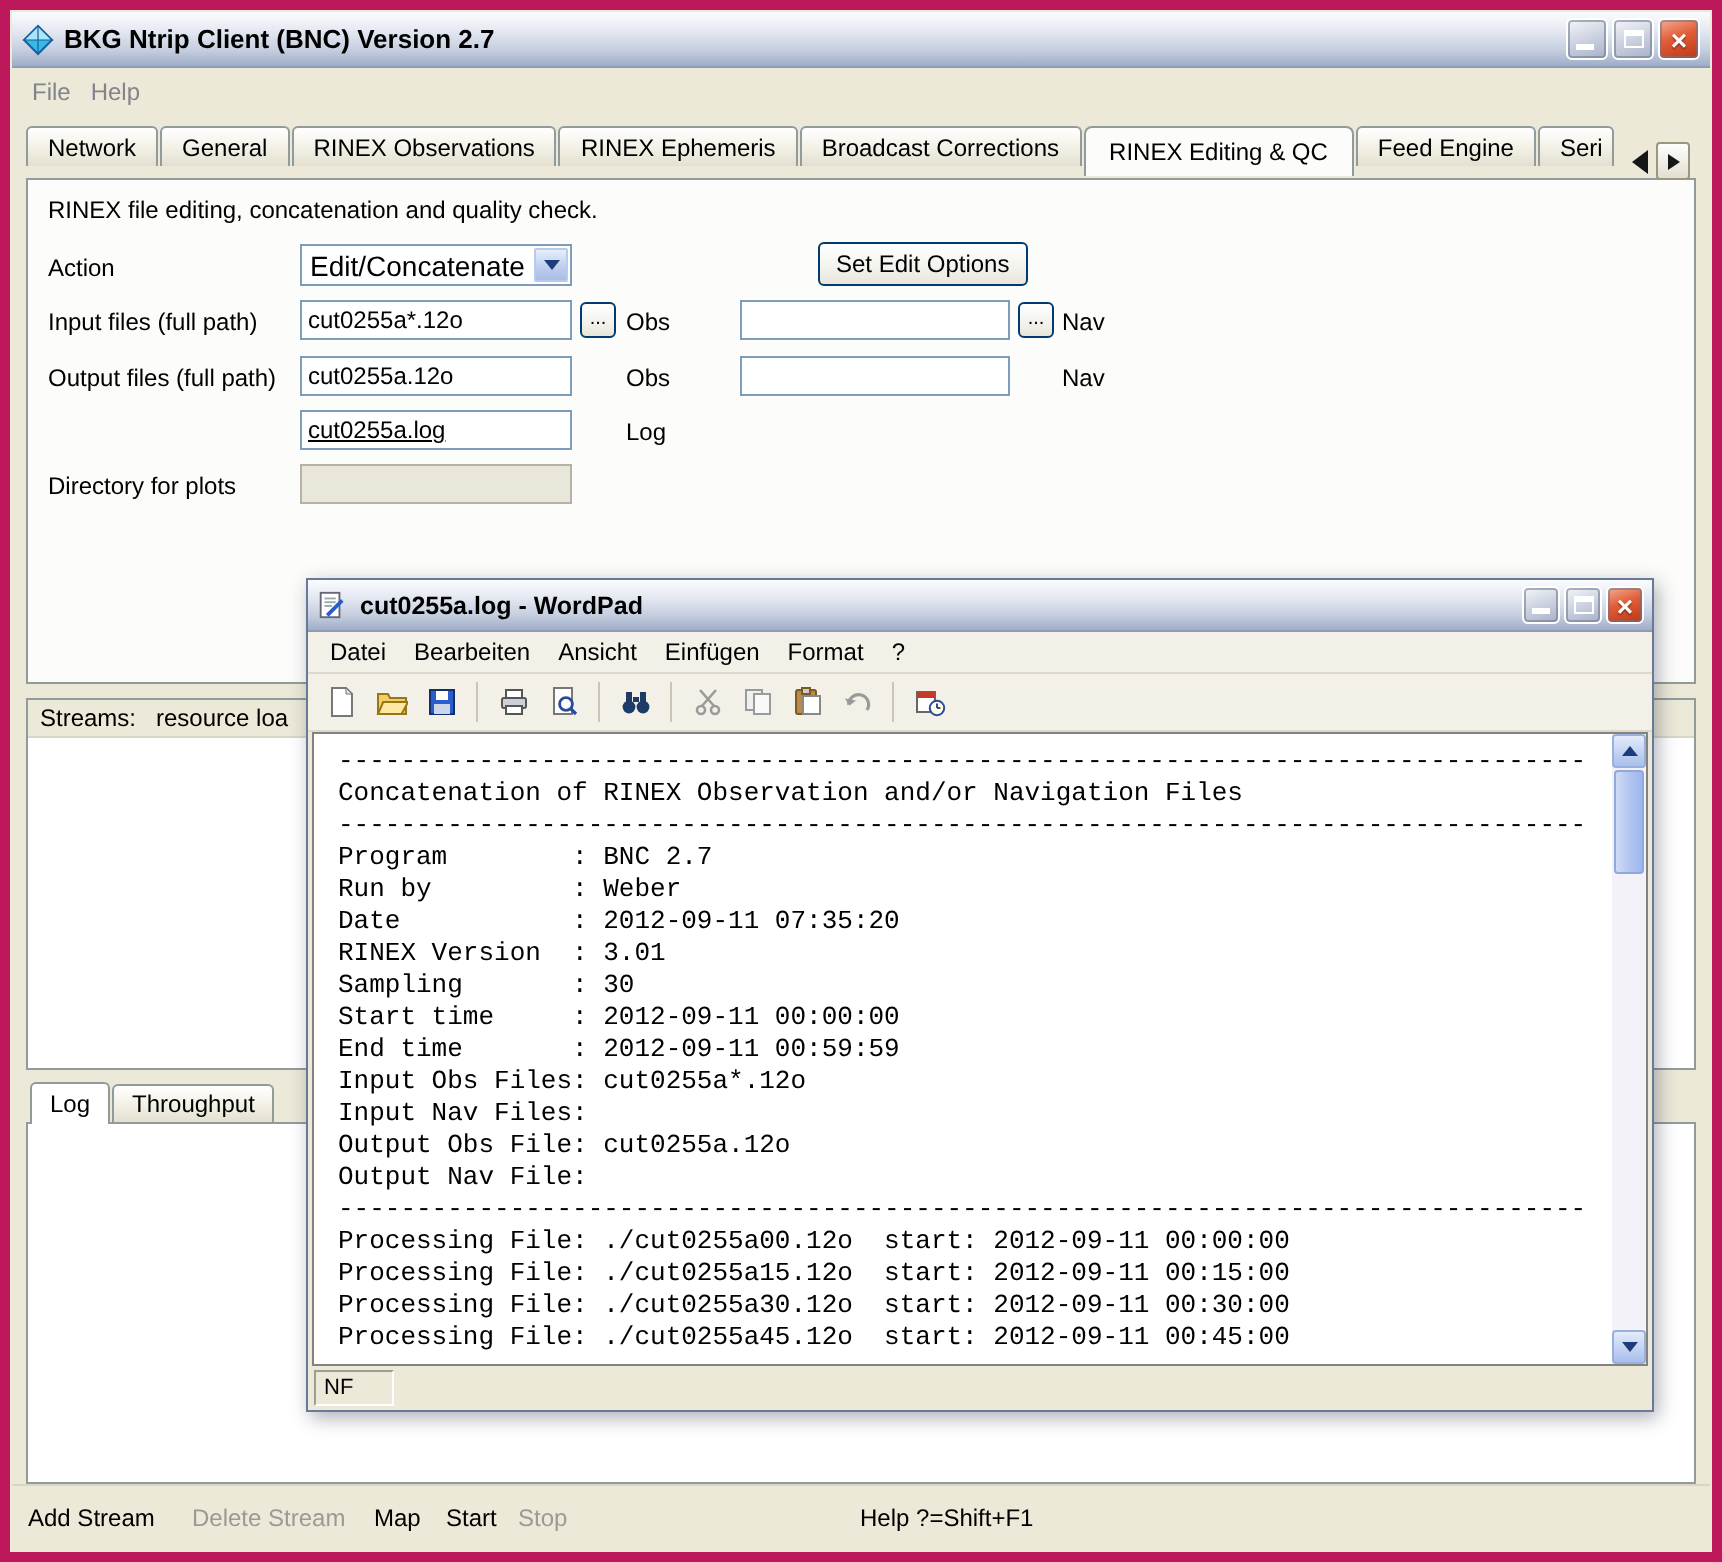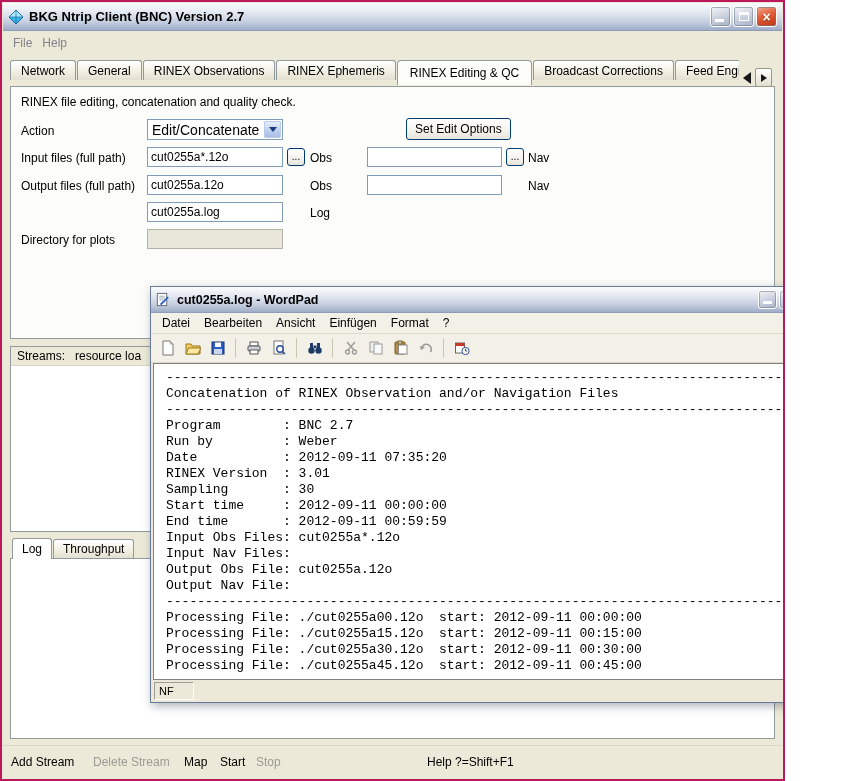--- a/index.html
+++ b/index.html
@@ -1,19 +1,19 @@
 <!DOCTYPE html>
 <html><head>
 <meta charset="utf-8">
 <style>
   * { box-sizing: border-box; margin: 0; padding: 0; }
   body { font-family: "Liberation Sans", sans-serif; background: #fff; }
 
-  .screen { position: relative; width: 785px; height: 781px; background: #ece9d8;
-            border: 2px solid #be185d; overflow: hidden; font-size: 12px; color: #000; }
+  .screen { position: relative; width: 861px; height: 781px; background: #ece9d8;
+            border: 5px solid #be185d; overflow: hidden; font-size: 12px; color: #000; }
 
   
   .titlebar { position: absolute; left: 1px; right: 1px; top: 1px; height: 28px;
               display: flex; align-items: center; padding: 0 5px;
               background: linear-gradient(180deg, #fbfcfe 0%, #e4e8f1 35%, #c6cfe0 70%, #9fadc8 100%);
               border-bottom: 1px solid #8d9cb8; }
   .titlebar .ttl { flex: 1; font-weight: bold; font-size: 13px; margin-left: 5px;
                    white-space: nowrap; overflow: hidden; }
   .cbtns { display: flex; gap: 2px; }
   .wbtn { width: 21px; height: 21px; border-radius: 3px; border: 1px solid #fff;
@@ -163,22 +163,22 @@
   <div class="menubar">
     <span>File</span>
     <span>Help</span>
   </div>
 
   <div class="tabstrip">
     <span class="tab">Network</span>
     <span class="tab">General</span>
     <span class="tab">RINEX Observations</span>
     <span class="tab">RINEX Ephemeris</span>
+    <span class="tab">Broadcast Corrections</span>
     <span class="tab active">RINEX Editing &amp; QC</span>
-    <span class="tab">Broadcast Corrections</span>
     <span class="tab">Feed Engine</span>
     <span class="tab clipped">Seri</span>
   </div>
   <div class="tab-arrows">
     <span class="tri-left"></span>
     <span class="arrow-btn">
         <span class="tri-right"></span>
       </span>
   </div>
 
@@ -201,21 +201,21 @@
     <input class="tb" style="left: 356px; top: 60px; width: 135px;" value="">
     <span class="xpbtn browse" style="left:495px; top:61px;">...</span>
     <span class="lbl" style="left:517px; top:64px;">Nav</span>
 
     <span class="lbl" style="left:10px; top:92px;">Output files (full path)</span>
     <input class="tb" style="left: 136px; top: 88px; width: 136px;" value="cut0255a.12o">
     <span class="lbl" style="left:299px; top:92px;">Obs</span>
     <input class="tb" style="left: 356px; top: 88px; width: 135px;" value="">
     <span class="lbl" style="left:517px; top:92px;">Nav</span>
 
-    <input class="tb" style="left: 136px; top: 115px; width: 136px;" value="cut0255a.log">
+    <input class="tb" style="left: 136px; top: 115px; width: 136px; text-decoration: underline;" value="cut0255a.log">
     <span class="lbl" style="left:299px; top:119px;">Log</span>
 
     <span class="lbl" style="left:10px; top:146px;">Directory for plots</span>
     <input class="tb" style="left: 136px; top: 142px; width: 136px;" disabled="" value="">
   </div>
 
   <div class="streams">
     <div class="hdr">Streams:   resource loa</div>
   </div>
 

